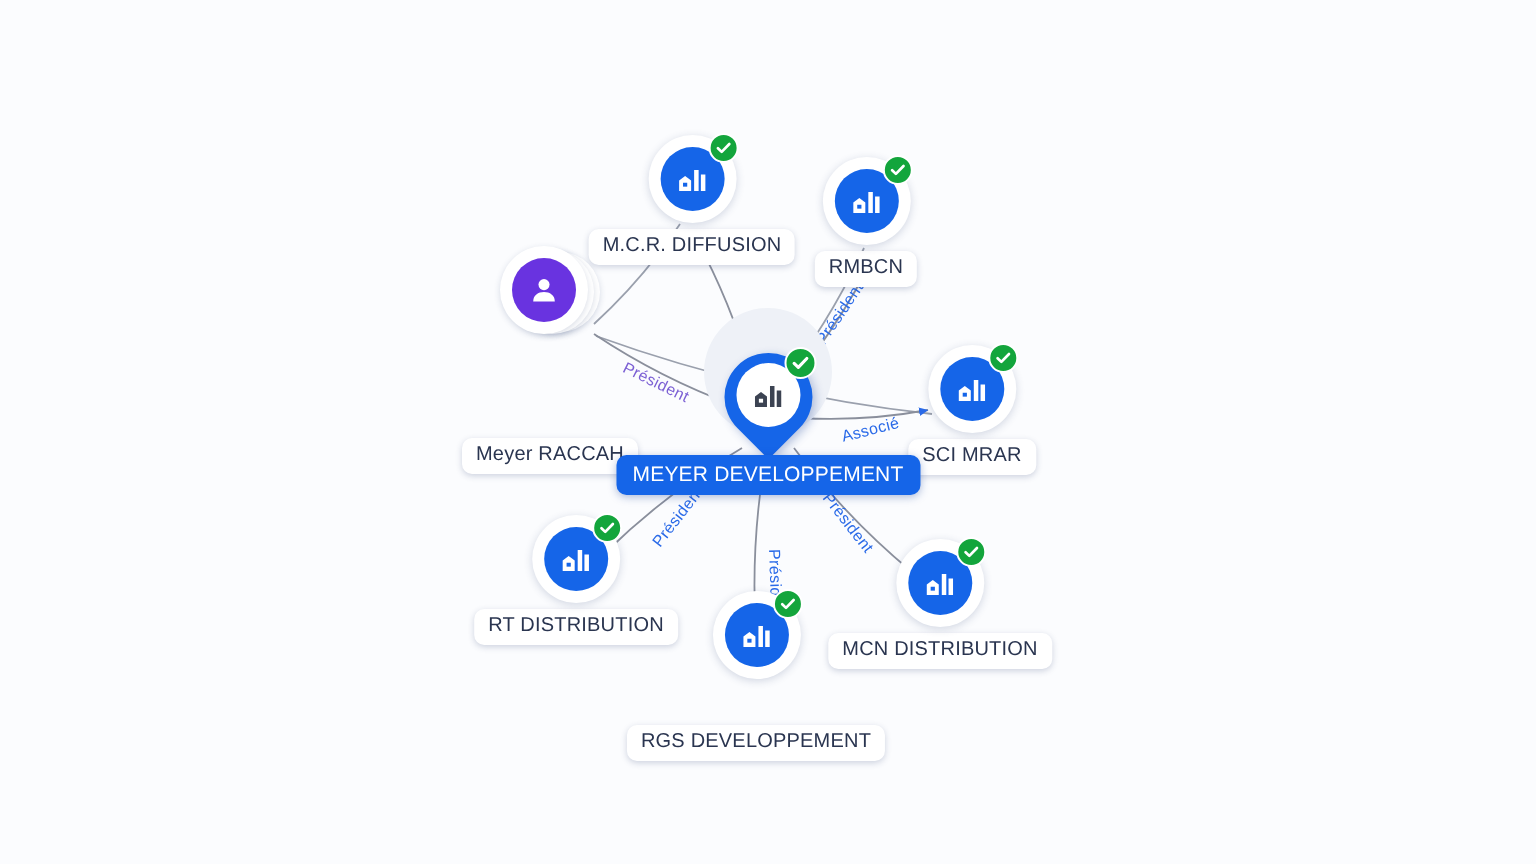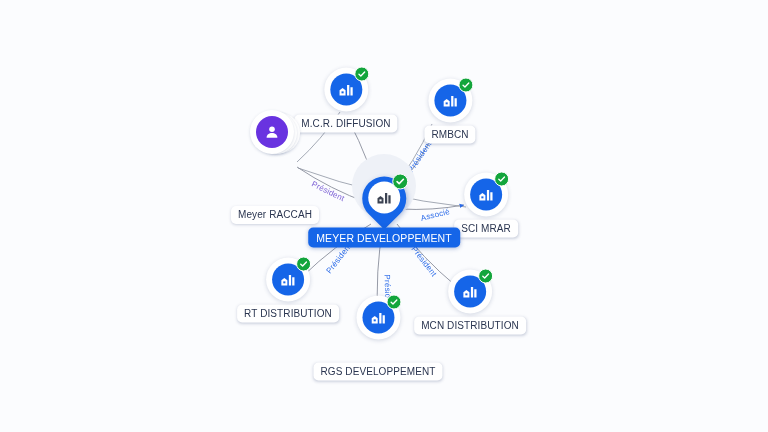--- a/index.html
+++ b/index.html
@@ -265,41 +265,41 @@
       </div>
       <div class="badge">
         <svg width="9" height="9" viewBox="0 0 12 12" aria-hidden="true">
           <path d="M2.2 6.2 L4.7 8.6 L9.8 3.3" stroke="#ffffff" stroke-width="1.8" fill="none" stroke-linecap="round" stroke-linejoin="round"></path>
         </svg>
       </div>
     </div>
     <div class="node-label">M.C.R. DIFFUSION</div>
   </div>
 
-  <div class="node" style="left:450px; top:111px;">
+  <div class="node" style="left:433px; top:111px;">
     <div class="circle-wrap">
       <div class="circle-bg"></div>
       <div class="circle-inner">
         <svg width="18" height="18" viewBox="0 0 24 24" aria-hidden="true">
           <path d="M3 20h8v-7l-4-3-4 3v7z" fill="#ffffff"></path>
           <rect x="13" y="6" width="3" height="14" fill="#ffffff"></rect>
           <rect x="17.5" y="9" width="3" height="11" fill="#ffffff"></rect>
           <rect x="5.6" y="14.5" width="2.8" height="2.6" fill="#1565e8"></rect>
         </svg>
       </div>
       <div class="badge">
         <svg width="9" height="9" viewBox="0 0 12 12" aria-hidden="true">
           <path d="M2.2 6.2 L4.7 8.6 L9.8 3.3" stroke="#ffffff" stroke-width="1.8" fill="none" stroke-linecap="round" stroke-linejoin="round"></path>
         </svg>
       </div>
     </div>
     <div class="node-label">RMBCN</div>
   </div>
 
-  <div class="node" style="left:275px; top:167px;gap:47px;">
+  <div class="node" style="left:275px; top:180px;gap:47px;">
     <div class="stack-wrap">
       <div class="stack-card c1"></div>
       <div class="stack-card c2"></div>
       <div class="stack-card c3">
         <div class="person-inner">
           <svg width="18" height="18" viewBox="0 0 24 24" aria-hidden="true">
             <circle cx="12" cy="8.4" r="3.7" fill="#ffffff"></circle>
             <path d="M4.8 19.6c0-4 3.3-6.2 7.2-6.2s7.2 2.2 7.2 6.2z" fill="#ffffff"></path>
           </svg>
         </div>

